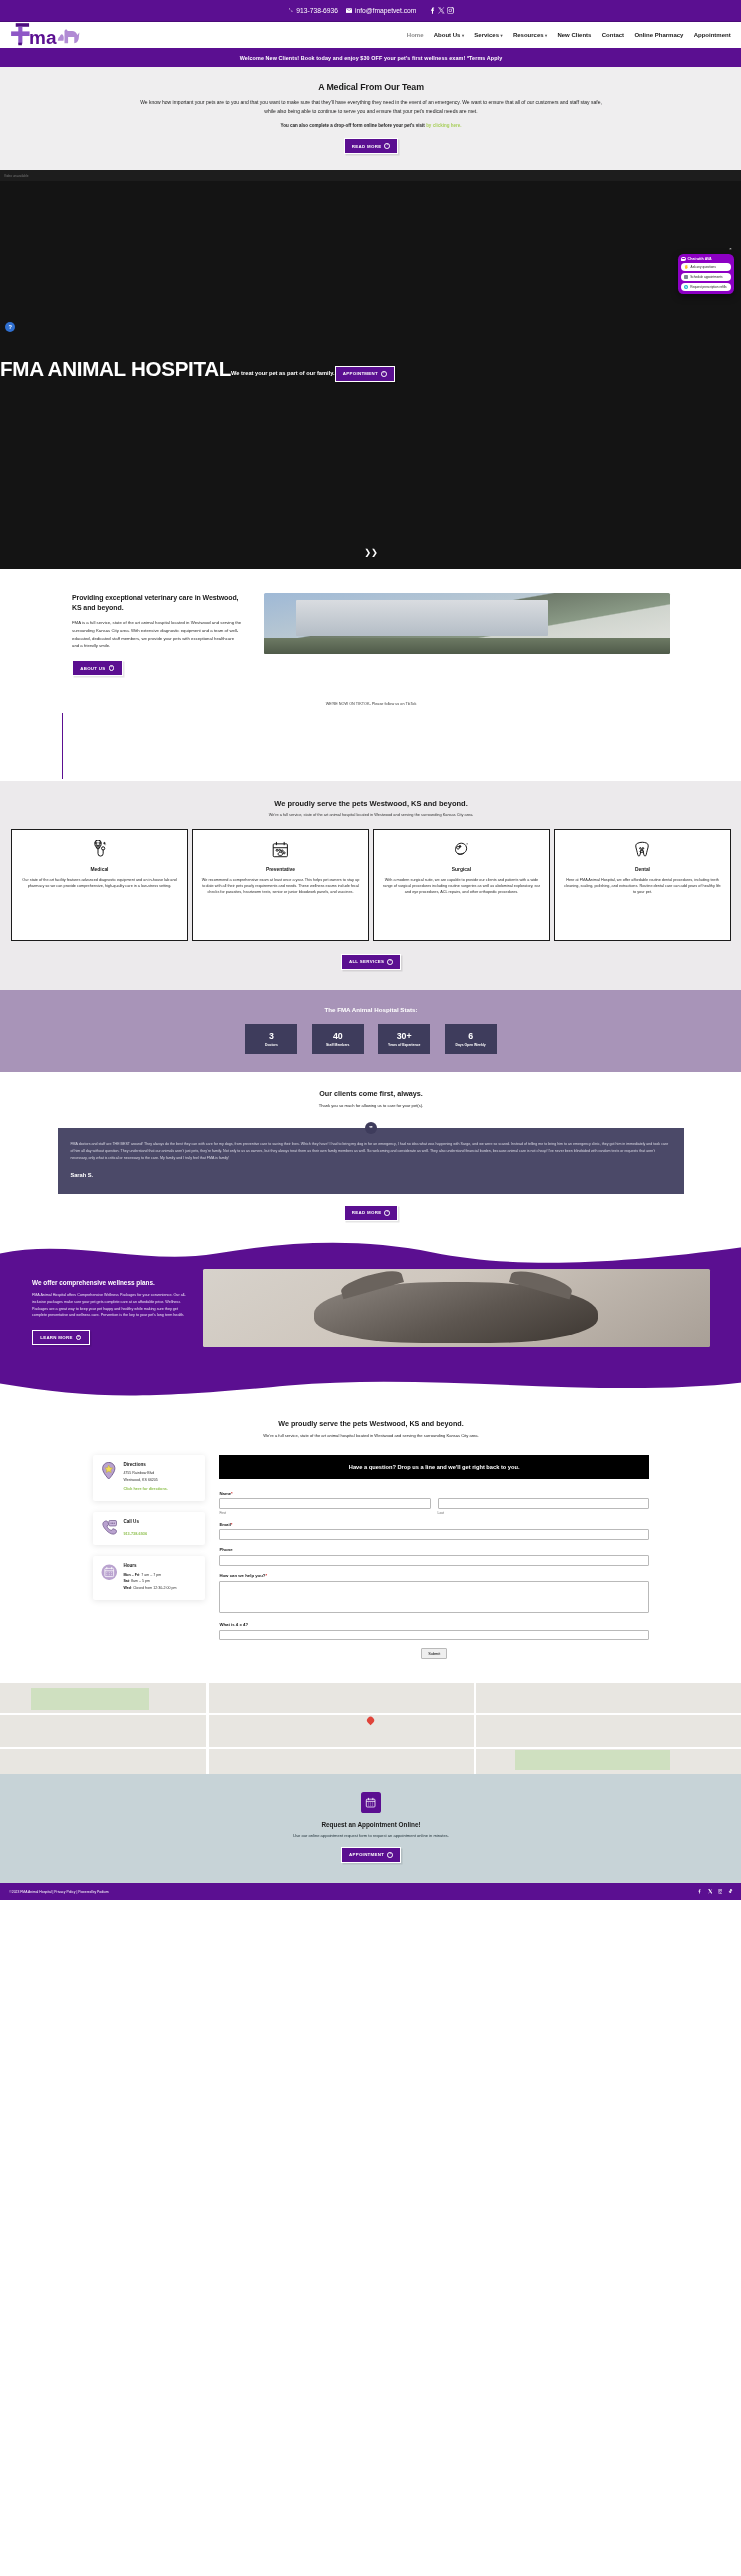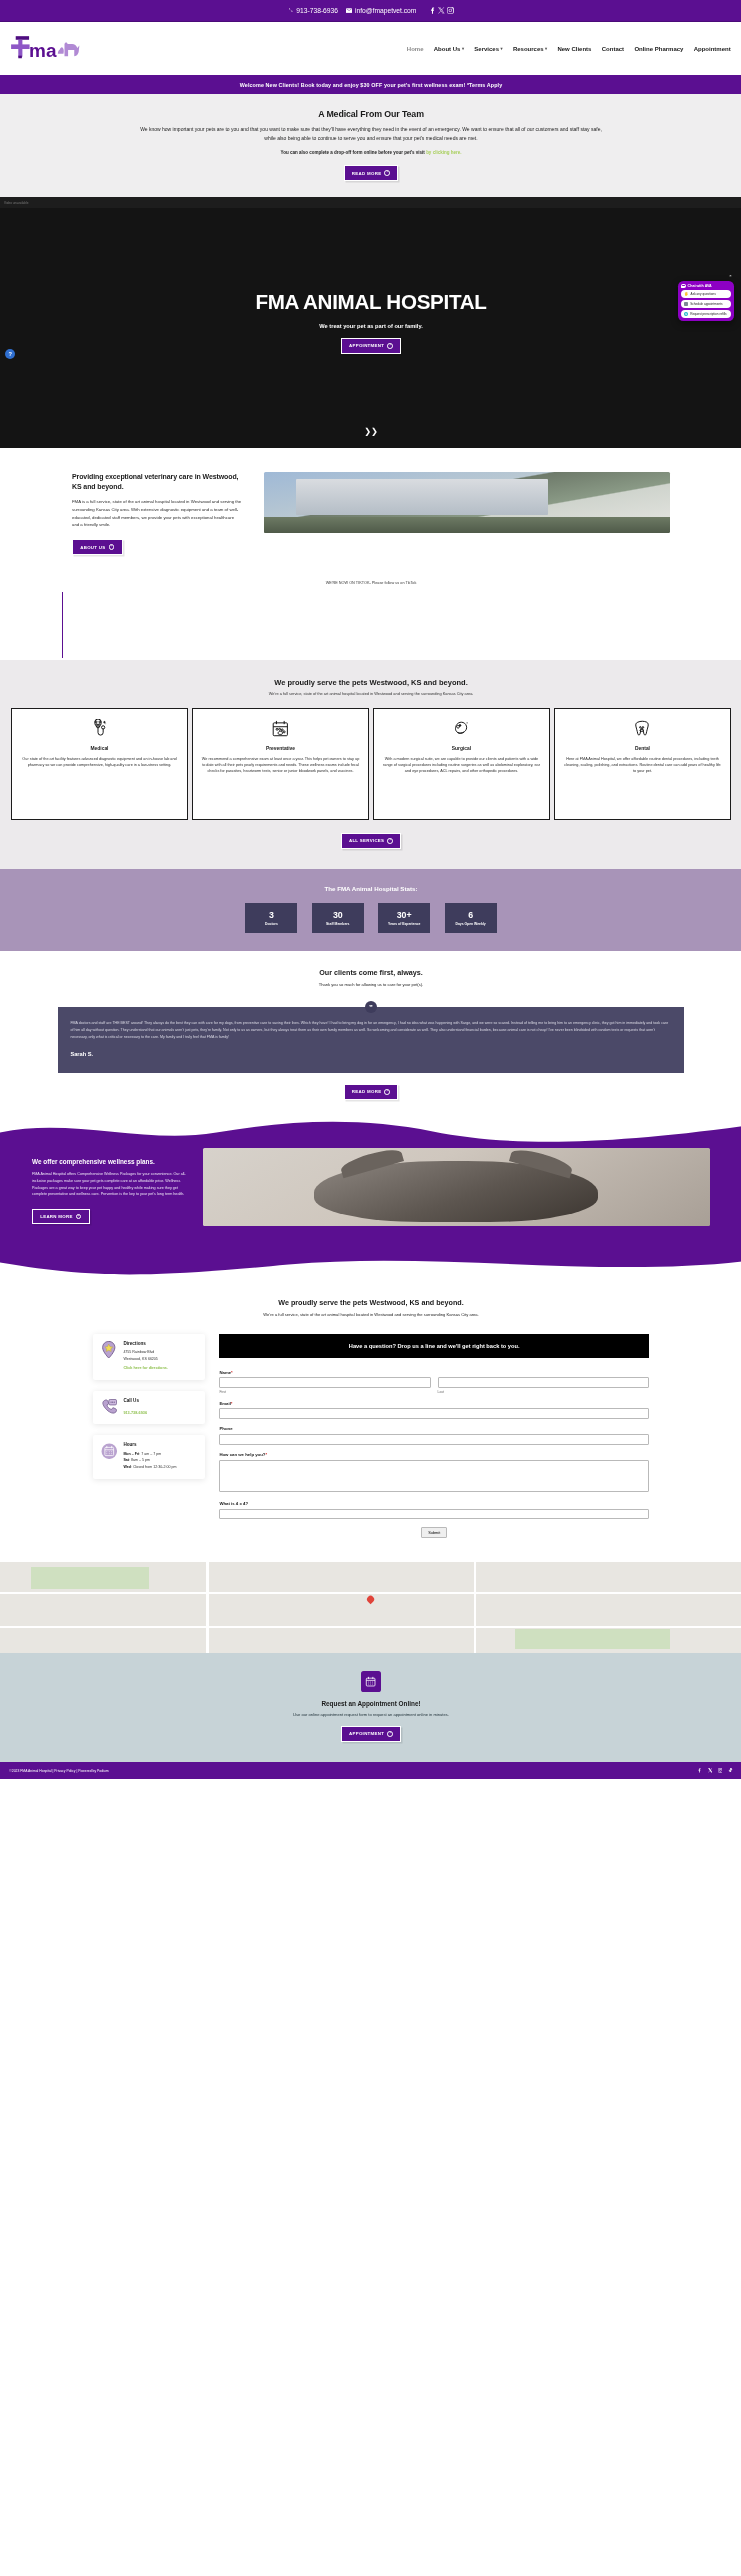--- a/index.html
+++ b/index.html
@@ -21,21 +21,21 @@
     gap: 8.2px;
     border-bottom: 1.5px solid #4a0b78;
     font-size: 6.7px;
     color: #fff;
   }
   .topbar a, .topbar span { color: #fff; text-decoration: none; font-size: 6.7px; display: inline-flex; align-items: center; gap: 2.6px; }
   .tb-social { display: inline-flex; gap: 6.7px; margin-left: 4.1px; align-items: center; }
   .tb-social svg { width: 6.7px; height: 6.7px; fill: #fff; }
 
   
-  .navwrap { background: #fff; height: 53px; display: flex; align-items: center; padding: 0 0 0 0; }
+  .navwrap { background: #fff; height: 26px; display: flex; align-items: center; padding: 0 0 0 0; }
   .logo { display: flex; align-items: center; margin-left: 7.2px; gap: 3.1px; }
   .logo svg { display: block; }
   .nav { margin-left: auto; margin-right: 11.3px; display: flex; align-items: center; gap: 10.3px; }
   .nav a {
     color: #1a1a1a; text-decoration: none; font-size: 6px; font-weight: 700;
     display: inline-flex; align-items: center; gap: 1.5px; white-space: nowrap;
   }
   .nav a.active { color: #8a8a8a; font-weight: 700; }
   .caret { font-size: 4.1px; opacity: .75; }
 
@@ -60,22 +60,22 @@
   }
   .btn .circ {
     width: 5.7px; height: 5.7px; border-radius: 50%;
     border: 0.5px solid #fff; display: inline-flex;
     align-items: center; justify-content: center; font-size: 3.6px; line-height: 1;
   }
   .msg-section .btn { margin-top: 8.2px; }
 
   
   .hero {
-    position: relative; background: #141414; height: 251px;
-    display: flex; flex-direction: column; align-items: center; justify-content: center;
+    position: relative; background: #141414; height: 399px;
+    display: flex; align-items: center; justify-content: flex-start;
     overflow: hidden;
   }
   .hero-ribbon { position: absolute; top: 0; left: 0; right: 0; height: 11.3px; background: #1d1d1d; }
   .hero-ribbon span { font-size: 3.1px; color: #777; margin-left: 4.1px; line-height: 11.3px; }
   .hero h1 {
     color: #fff; font-size: 20.6px; font-weight: 800; letter-spacing: -0.3px;
     text-align: center;
   }
   .hero .tagline { color: #fff; font-size: 5.7px; font-weight: 700; margin-top: 8.2px; }
   .hero .btn { margin-top: 9.3px; }
@@ -504,21 +504,21 @@
 </section>
 
 <section class="stats">
   <h2>The FMA Animal Hospital Stats:</h2>
   <div class="stat-row">
     <div class="stat">
       <div class="num">3</div>
       <div class="lbl">Doctors</div>
     </div>
     <div class="stat">
-      <div class="num">30</div>
+      <div class="num">40</div>
       <div class="lbl">Staff Members</div>
     </div>
     <div class="stat">
       <div class="num">30+</div>
       <div class="lbl">Years of Experience</div>
     </div>
     <div class="stat">
       <div class="num">6</div>
       <div class="lbl">Days Open Weekly</div>
     </div>

